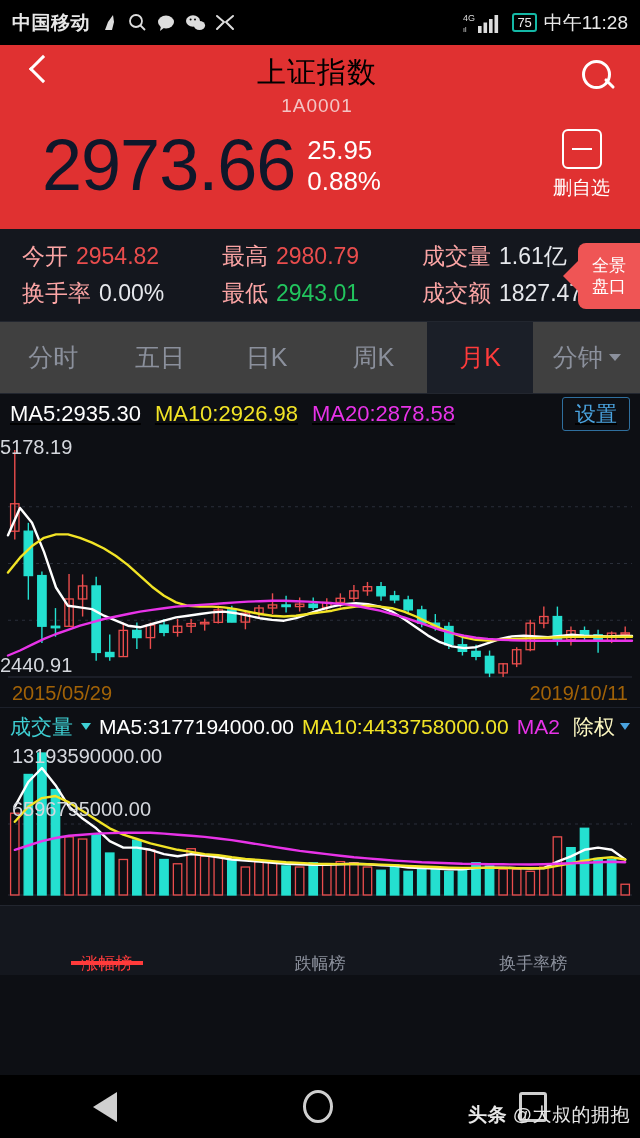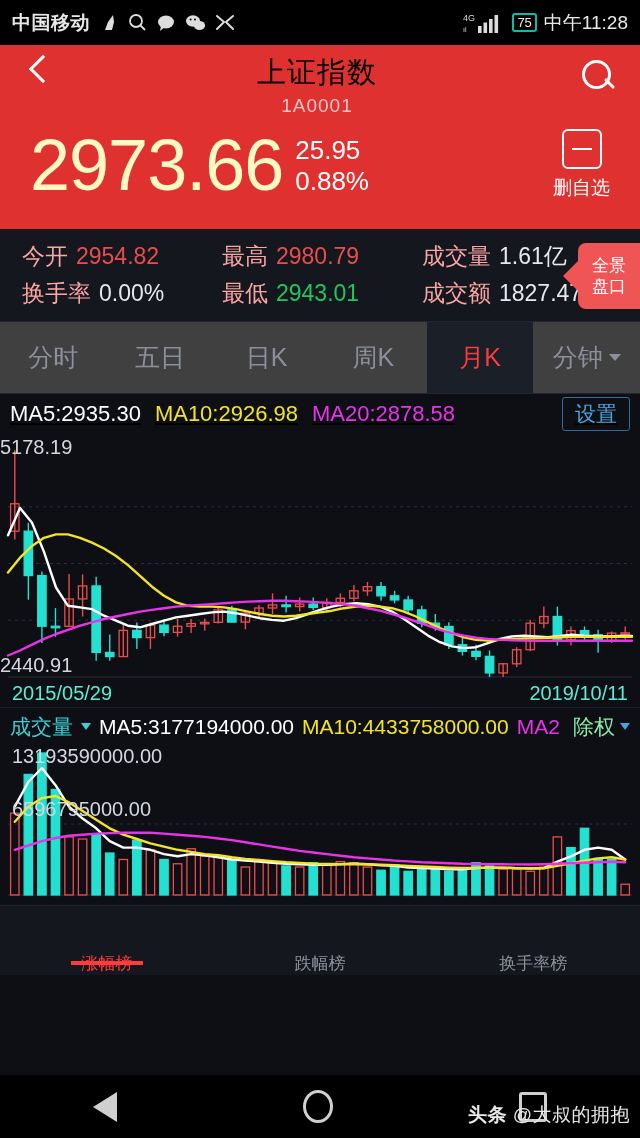--- a/index.html
+++ b/index.html
@@ -44,21 +44,21 @@
   .search-ico:before {
     content:""; position:absolute; left:4px; top:3px; width:23px; height:23px;
     border:3px solid #fff; border-radius:50%;
   }
   .search-ico:after {
     content:""; position:absolute; left:25px; top:25px; width:13px; height:3px;
     background:#fff; transform:rotate(45deg); border-radius:2px;
   }
 
   .hdr-quote { display:flex; align-items:center; padding:6px 0 22px 30px; }
-  .price-big { font-size:72px; color:#fef9c3; line-height:.95; font-weight:400; letter-spacing:-1px; }
+  .price-big { font-size:72px; color:#0f172a; line-height:.95; font-weight:400; letter-spacing:-1px;margin-left:12px; }
   .price-deltas { margin-left:12px; line-height:1.18; margin-top:2px; }
   .delta { font-size:26px; color:#fff; }
   .del-opt {
     margin-left:auto; margin-right:30px; text-align:center; color:#fff;
     display:flex; flex-direction:column; align-items:center; cursor:pointer;
   }
   .del-box {
     width:40px; height:40px; border:2px solid #fff; border-radius:6px;
     display:flex; align-items:center; justify-content:center; margin-bottom:6px;
   }
@@ -116,35 +116,35 @@
   }
 
   
   .price-chart { position:relative; height:273px; background:#0d0f14; }
   .axis-top, .axis-bot {
     position:absolute; left:0; color:#d4d7dd; font-size:20px; z-index:3;
   }
   .axis-top { top:2px; } .axis-bot { bottom:30px; }
   .date-row {
     position:absolute; left:0; right:0; bottom:2px; display:flex;
-    justify-content:space-between; padding:0 12px; color:#5eead4; font-size:20px; z-index:3;
+    justify-content:space-between; padding:0 12px; color:#a16207; font-size:20px; z-index:3;
   }
   .chart-svg { position:absolute; inset:0; width:100%; height:100%; }
 
   
   .vol-bar {
     height:38px; display:flex; align-items:center; gap:8px;
     padding:0 10px; font-size:21px; background:#0d0f14;
     border-top:1px solid #1c202a;
   }
   .vol-title { color:#3fd0d4; }
   .vtri { display:inline-block; border-left:5px solid transparent;
           border-right:5px solid transparent; border-top:7px solid #3fd0d4; }
   .vtri.grey { border-top-color:#4aa3df; }
-  .exright { margin-left:auto; color:#86efac; display:flex; align-items:center; gap:5px; cursor:pointer; }
+  .exright { margin-left:auto; color:#fef9c3; display:flex; align-items:center; gap:5px; cursor:pointer; }
 
   
   .vol-chart { position:relative; height:160px; background:#0d0f14; }
   .vol-lbl { position:absolute; left:12px; color:#d4d7dd; font-size:20px; z-index:3; }
   .vl-top { top:0px; } .vl-mid { top:53px; }
 
   
   .list-tabs {
     display:flex; height:70px; background:#14171e;
     border-top:1px solid #22262f;

